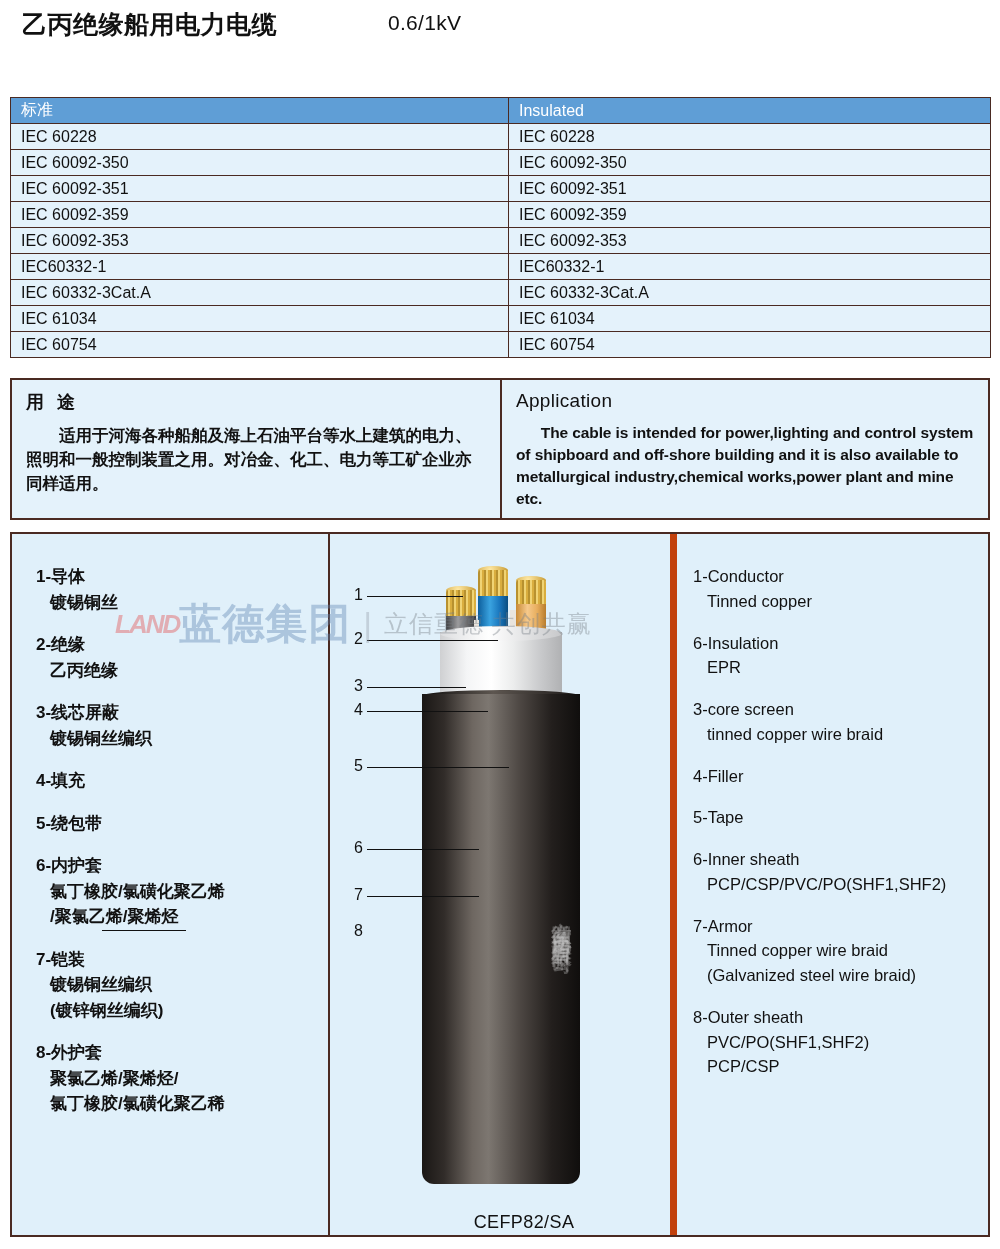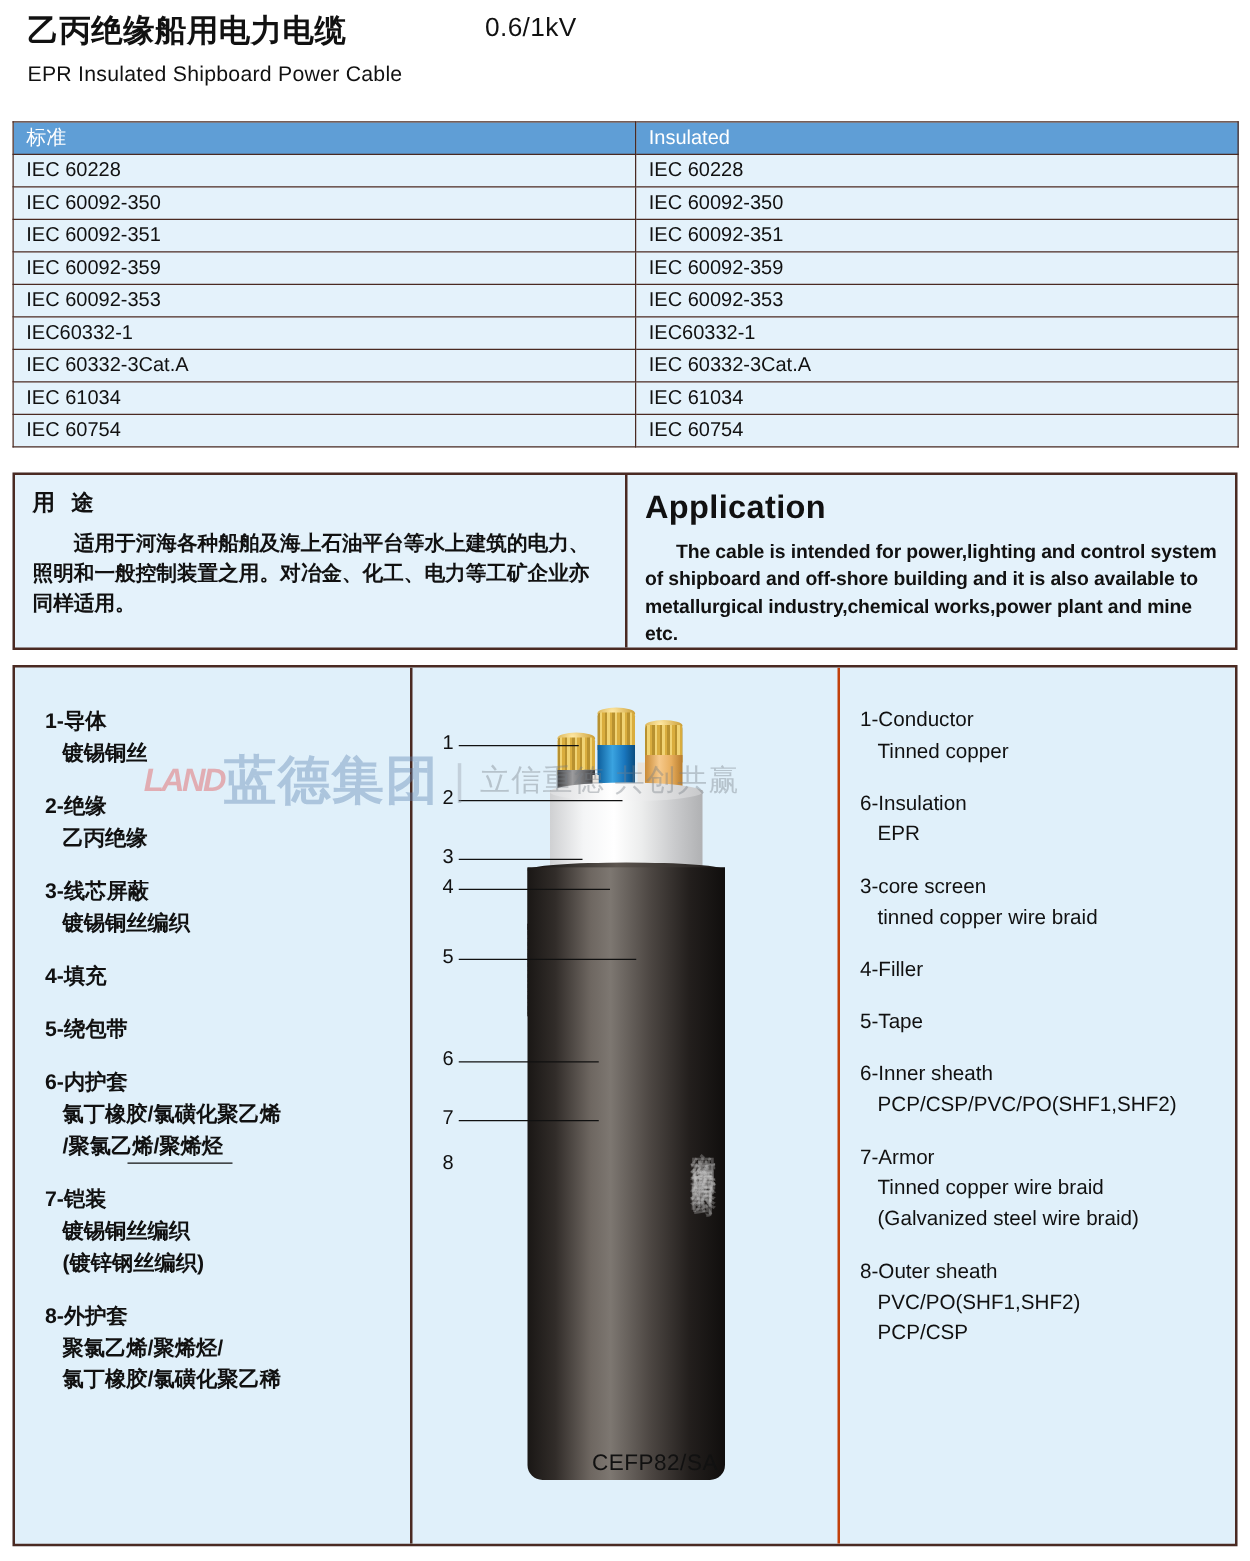--- a/index.html
+++ b/index.html
@@ -91,23 +91,23 @@
   }
   .app-col.right { width: 486px; }
   .app-title {
     text-align: left;
     font-size: 18px;
     font-weight: bold;
     letter-spacing: 4px;
     margin-bottom: 10px;
   }
   .app-title.en {
-    font-weight: bold;
+    font-weight: normal;
     letter-spacing: 0.3px;
-    font-size: 26px;
+    font-size: 19px;
   }
   .app-body {
     font-size: 16.5px;
     font-weight: bold;
     line-height: 1.45;
     text-indent: 2em;
   }
   .app-body.en {
     font-size: 15.5px;
     text-indent: 1.6em;
@@ -130,21 +130,21 @@
     box-sizing: border-box;
     position: relative;
     padding: 30px 0 0 0;
   }
   .legend-col.cn {
     width: 318px;
     border-right: 2px solid #4a2a22;
   }
   .legend-col.en {
     width: 318px;
-    border-left: 2px solid #c2410c;
+    border-left: 7px solid #c2410c;
   }
   .diagram-col {
     width: 340px;
     position: relative;
   }
   .legend-item { margin-bottom: 17px; }
   .legend-col.cn .legend-item { padding-left: 24px; }
   .legend-col.en .legend-item { padding-left: 16px; }
   .lg-head {
     font-size: 17px;
@@ -299,21 +299,21 @@
   }
   .leader {
     position: absolute;
     height: 1px;
     background: #111;
     top: 0;
     left: 13px;
   }
   .cable-label {
     position: absolute;
-    left: 0; top: 626px;
+    left: 0; top: 678px;
     width: 388px;
     text-align: center;
     font-size: 18px;
     letter-spacing: 0.4px;
   }
 
   
   .watermark {
     position: absolute;
     left: 115px; top: 596px;
@@ -346,21 +346,20 @@
     color: rgba(120,128,136,0.40);
     letter-spacing: 1px;
   }
 </style>
 </head>
 <body>
 
 <div class="header">
   <div class="title-cn">乙丙绝缘船用电力电缆</div>
   <div class="title-kv">0.6/1kV</div>
-  <div class="title-en">EPR Insulated Shipboard Power Cable</div>
 </div>
 
 <table class="std-table">
   <colgroup>
       <col class="c1">
       <col class="c2">
     </colgroup>
   <thead>
     <tr>
       <th>标准</th>

